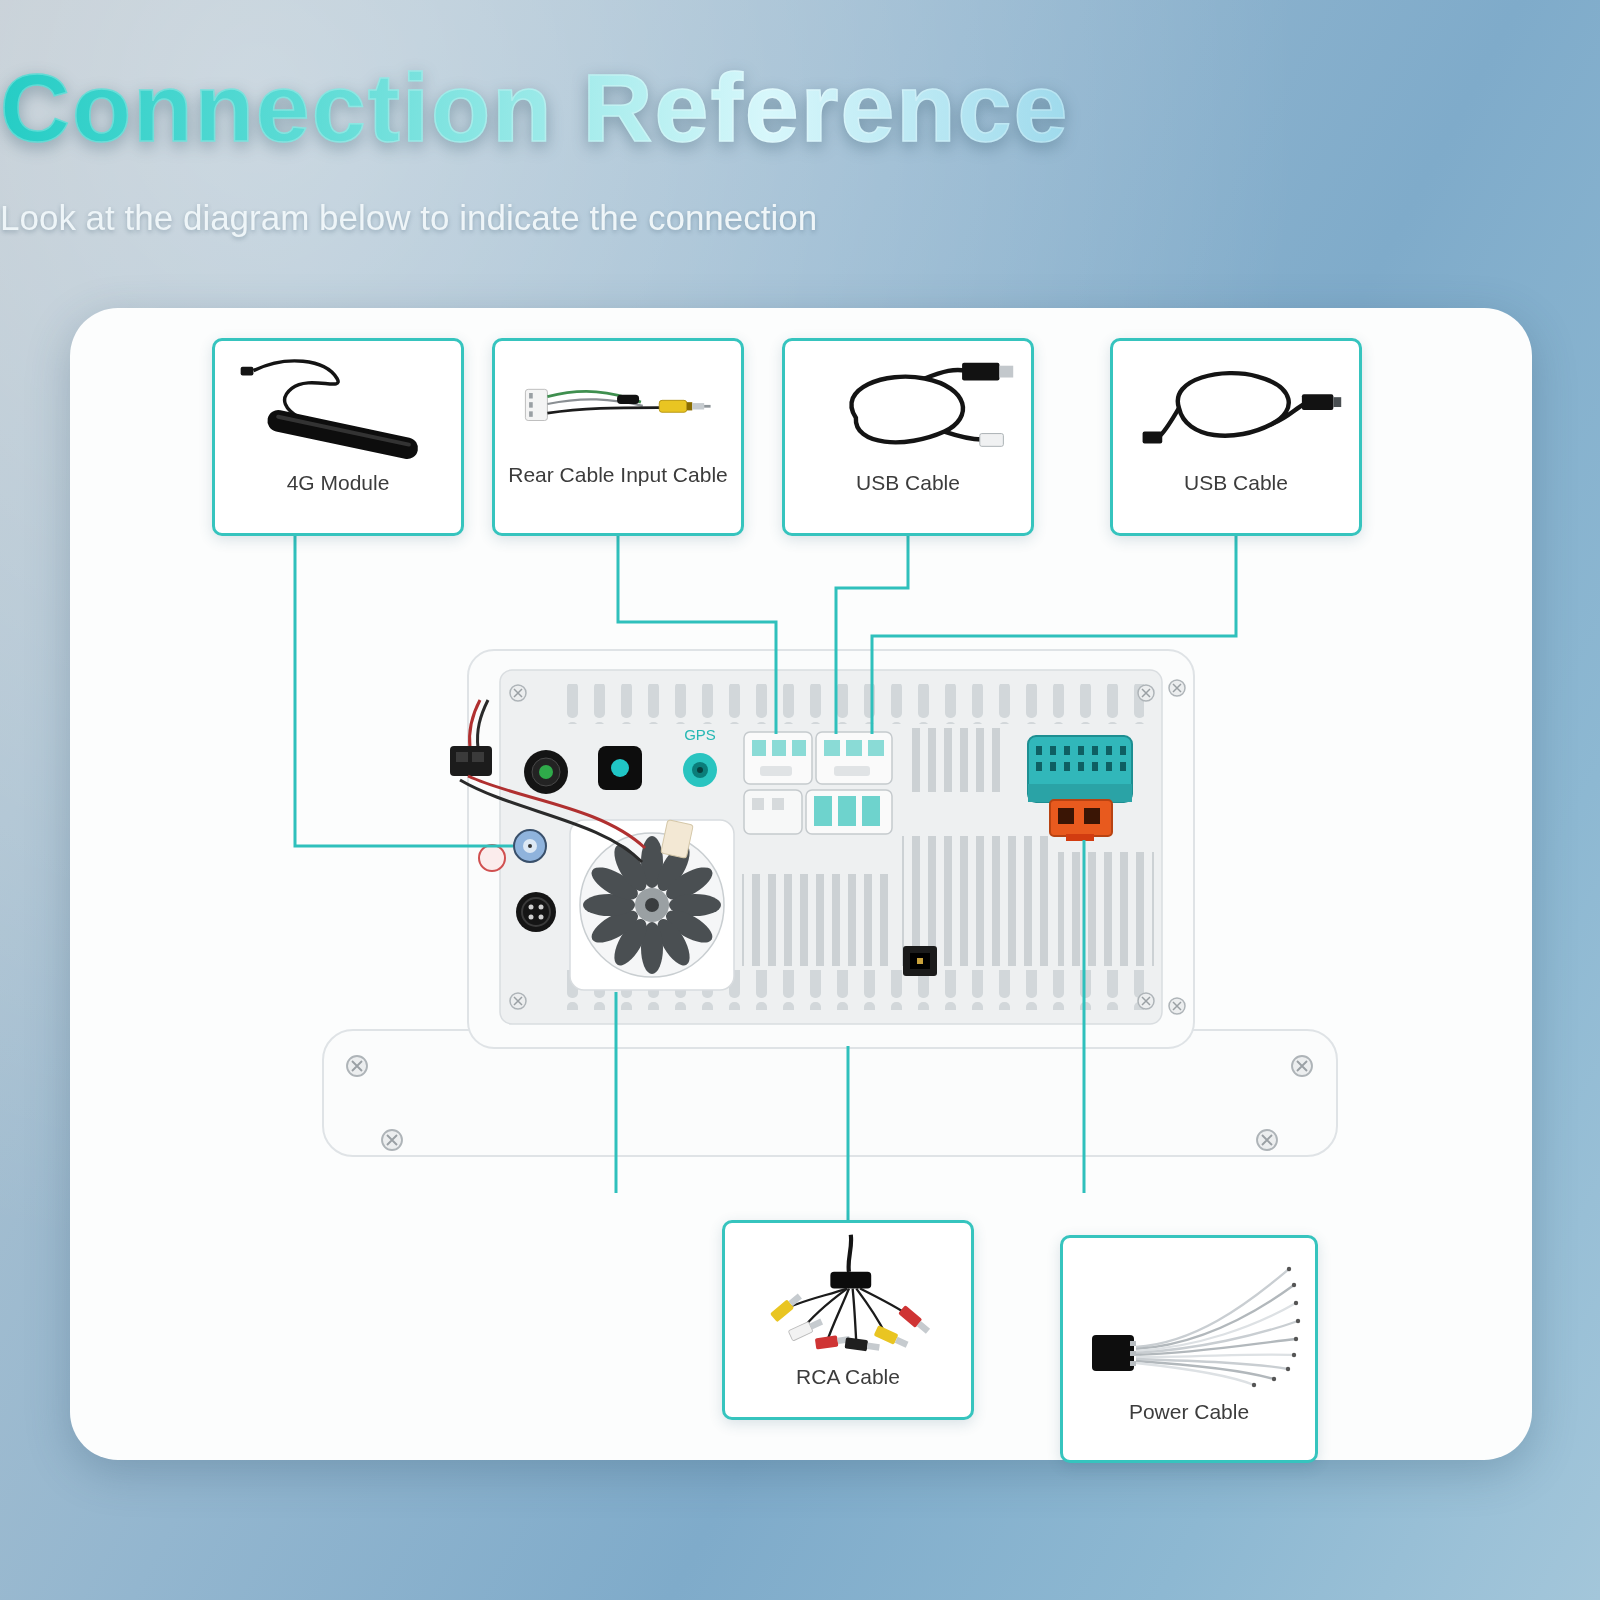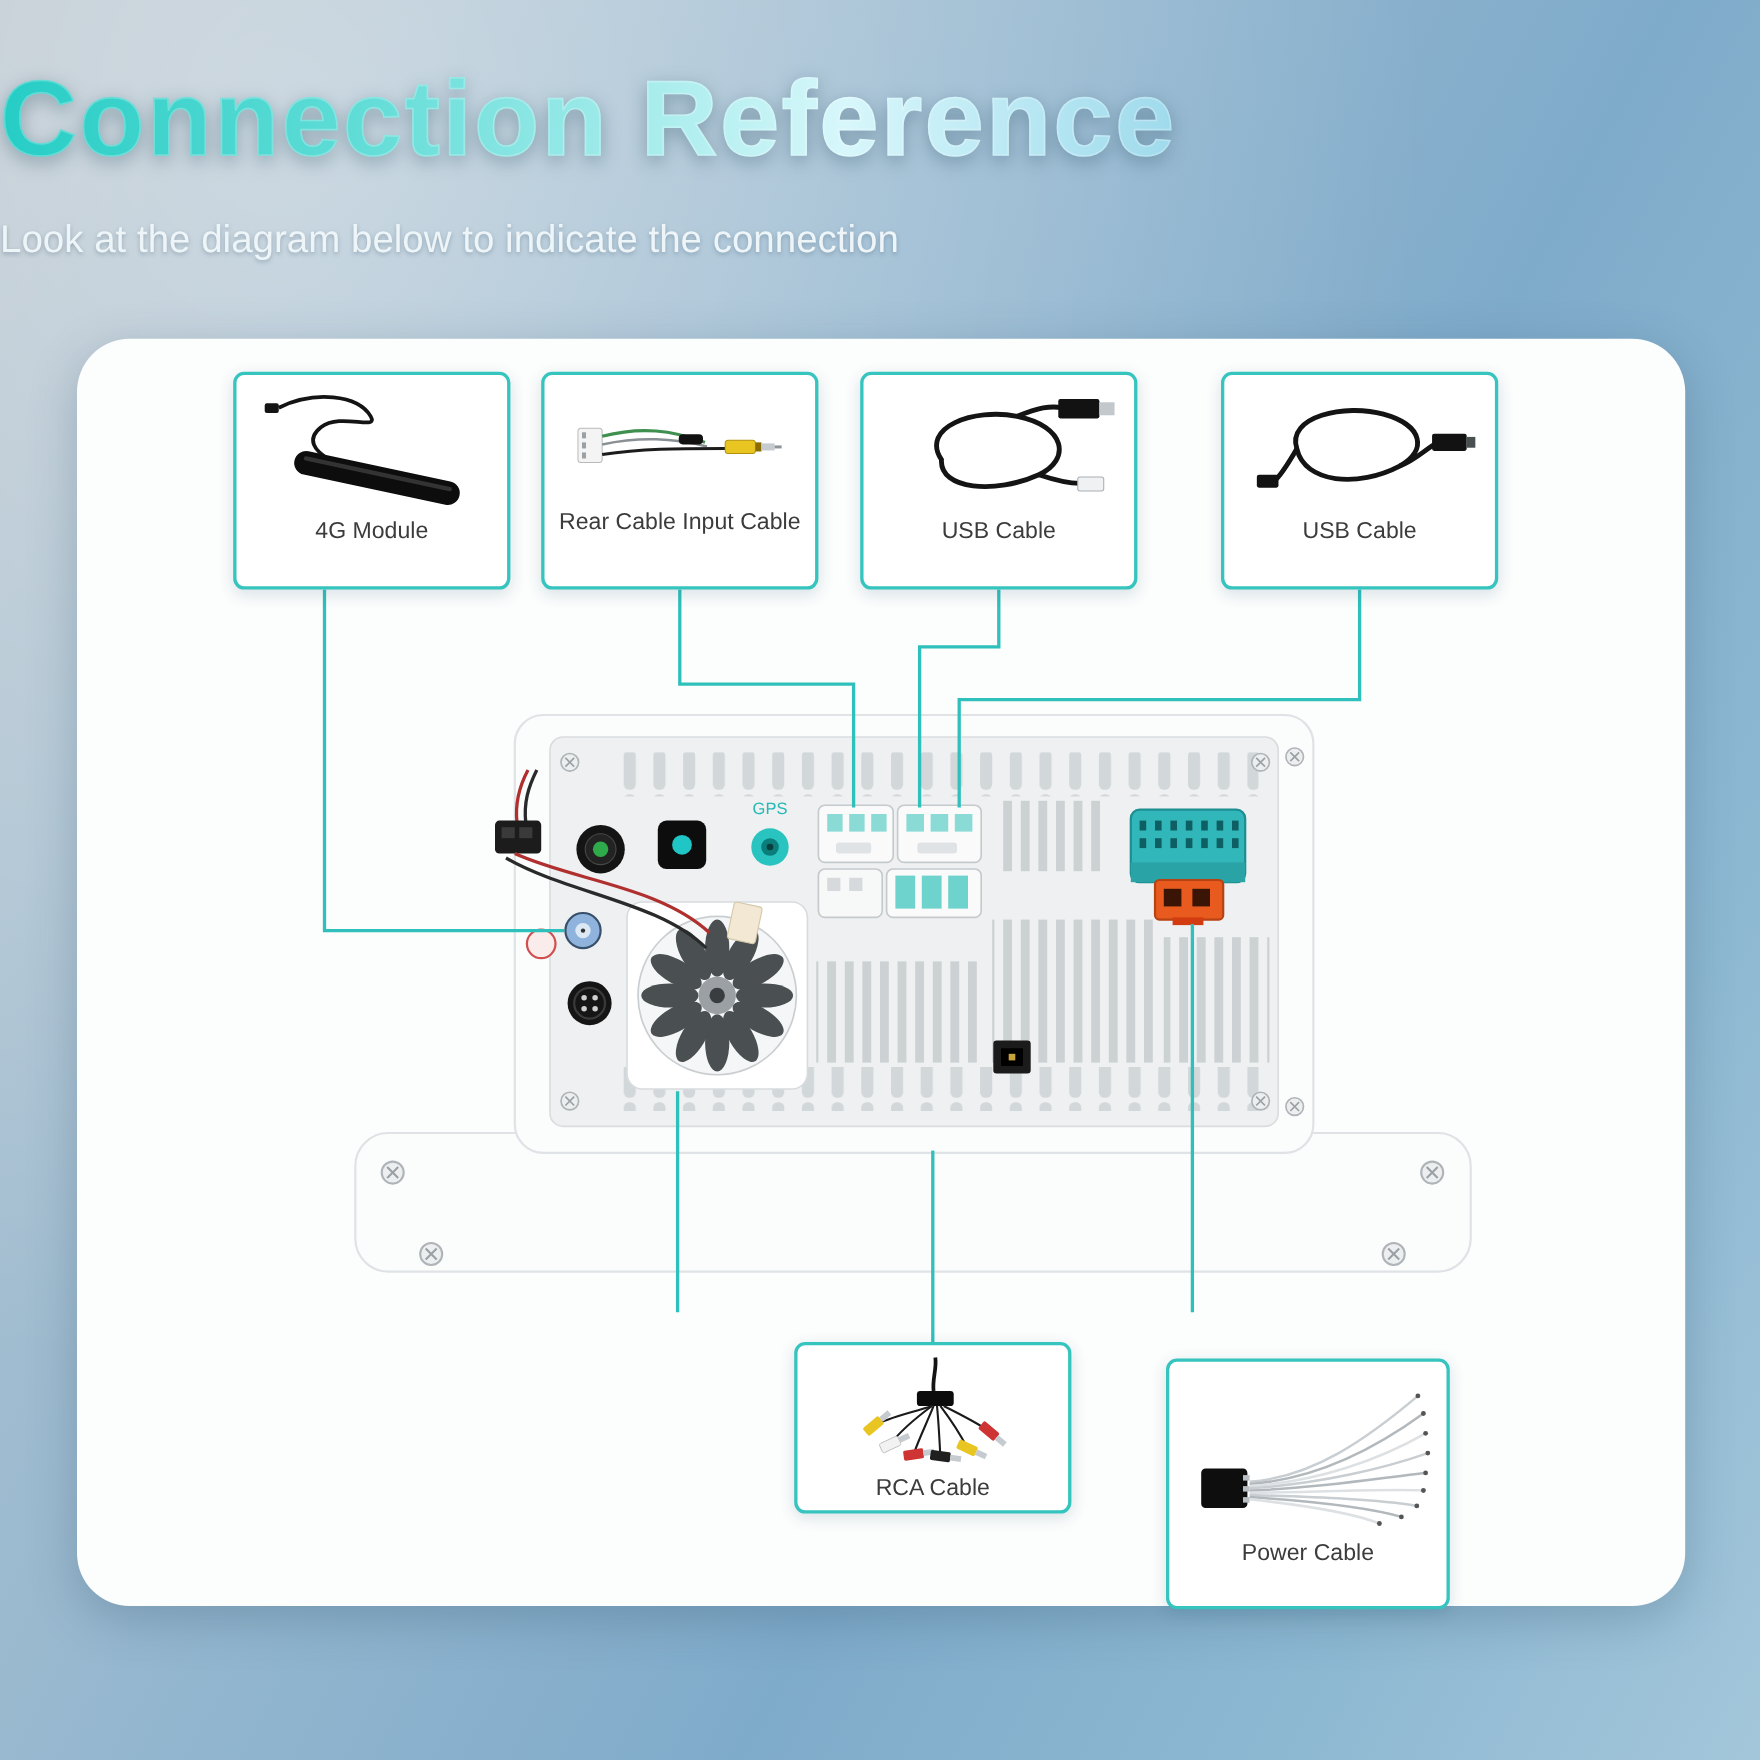--- a/index.html
+++ b/index.html
@@ -41,21 +41,21 @@
     box-shadow:0 4px 14px rgba(40,90,110,.16);
     display:flex;flex-direction:column;align-items:center;justify-content:flex-start;
     padding:8px 6px;box-sizing:border-box;
   }
   .comp-box svg{display:block;}
   .comp-label{
     font-size:21px;color:#3c3c3c;text-align:left;line-height:1.12;margin-top:4px;
   }
   .box-top{width:252px;height:198px;}
   .box-tall{width:258px;height:228px;}
-  .box-mid{width:252px;height:156px;}
+  .box-mid{width:252px;height:200px;}
   #box-4g{left:212px;top:338px;}
   #box-rearcam{left:492px;top:338px;}
   #box-usb1{left:782px;top:338px;}
   #box-usb2{left:1110px;top:338px;}
   #box-gps{left:385px;top:1193px;}
   #box-rca{left:722px;top:1220px;}
   #box-power{left:1060px;top:1235px;}
 </style>
 </head>
 <body>

